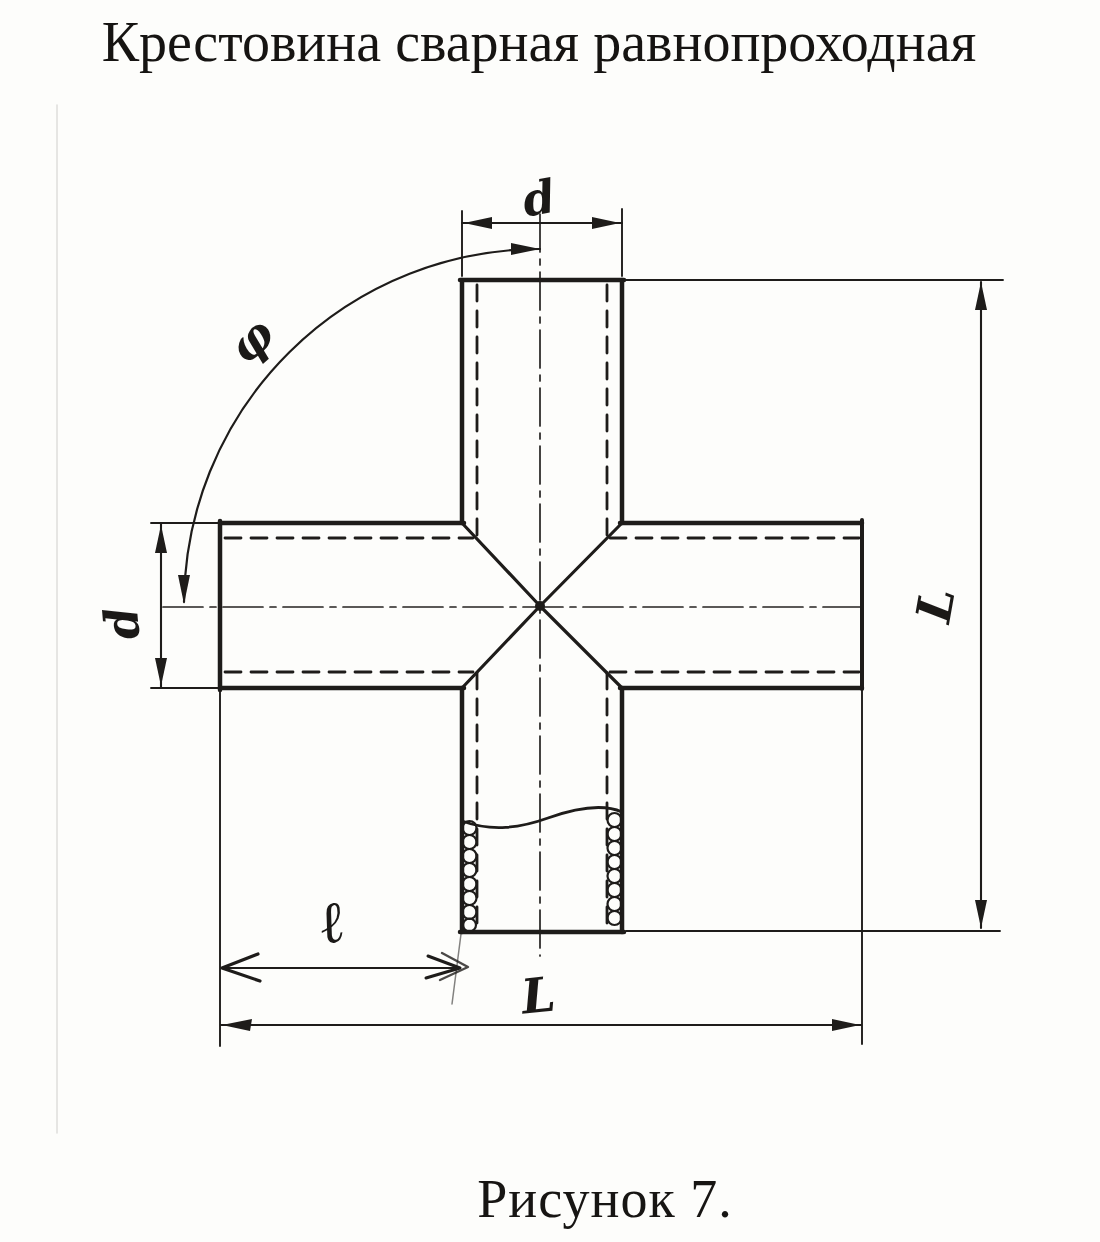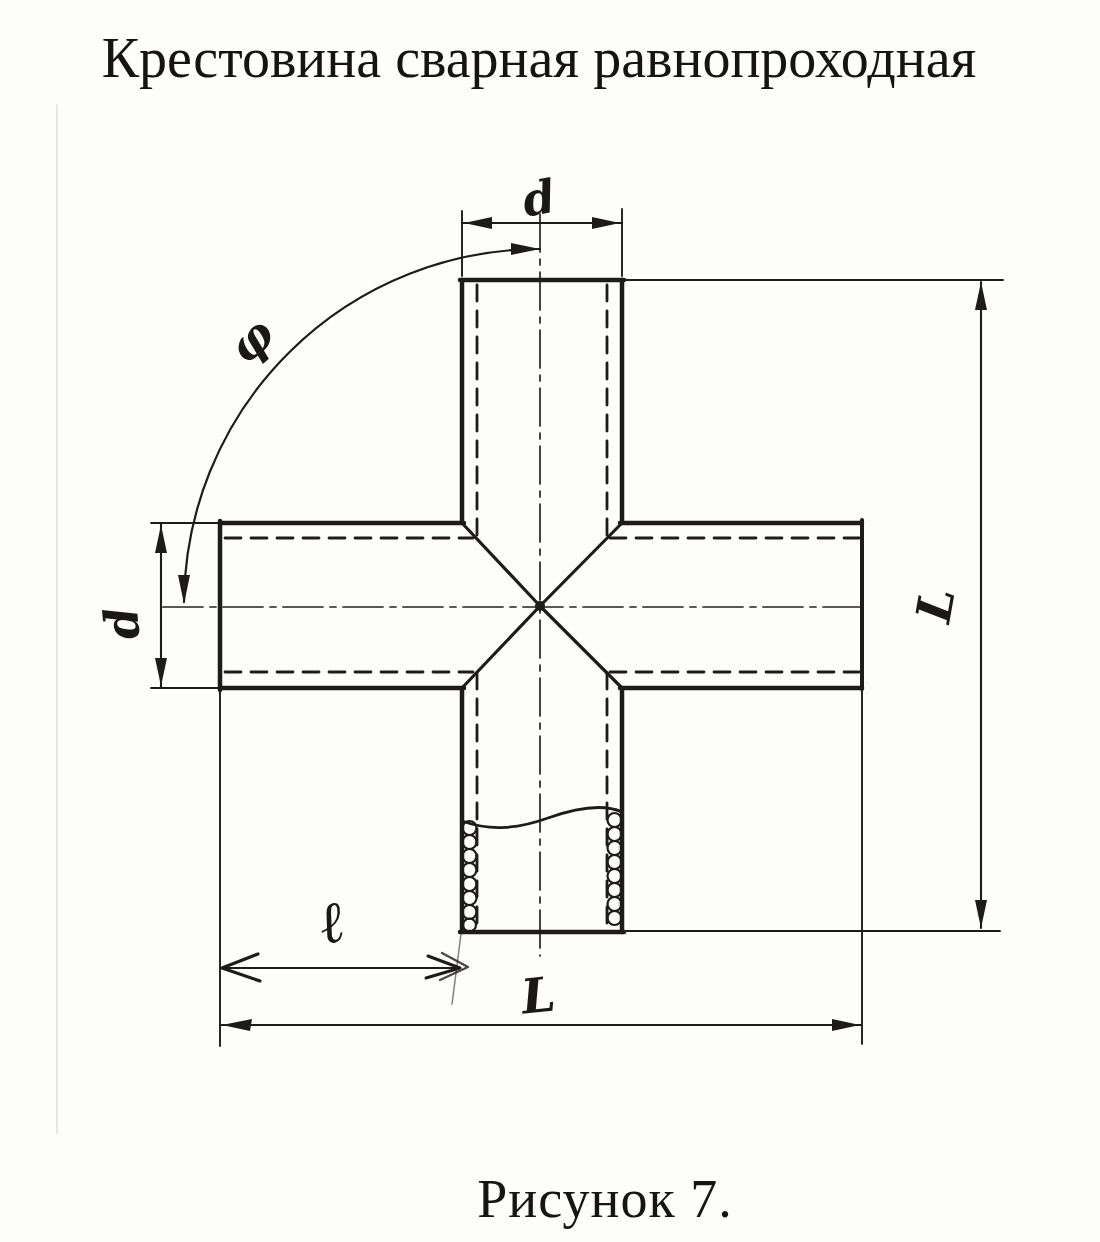--- a/index.html
+++ b/index.html
@@ -6,21 +6,21 @@
   .page{
     position:relative;
     width:1100px;height:1242px;
     margin:0 auto;
     background:#fdfdfb;
     overflow:hidden;
     font-family:"Liberation Serif", serif;
   }
   .title{
     position:absolute;
-    top:26px;left:0;width:1078px;
+    top:10px;left:0;width:1078px;
     text-align:center;
     font-family:"Liberation Serif", serif;
     font-size:56px;
     font-weight:400;
     color:#161412;
     letter-spacing:0px;
     white-space:nowrap;
   }
   .caption{
     position:absolute;

